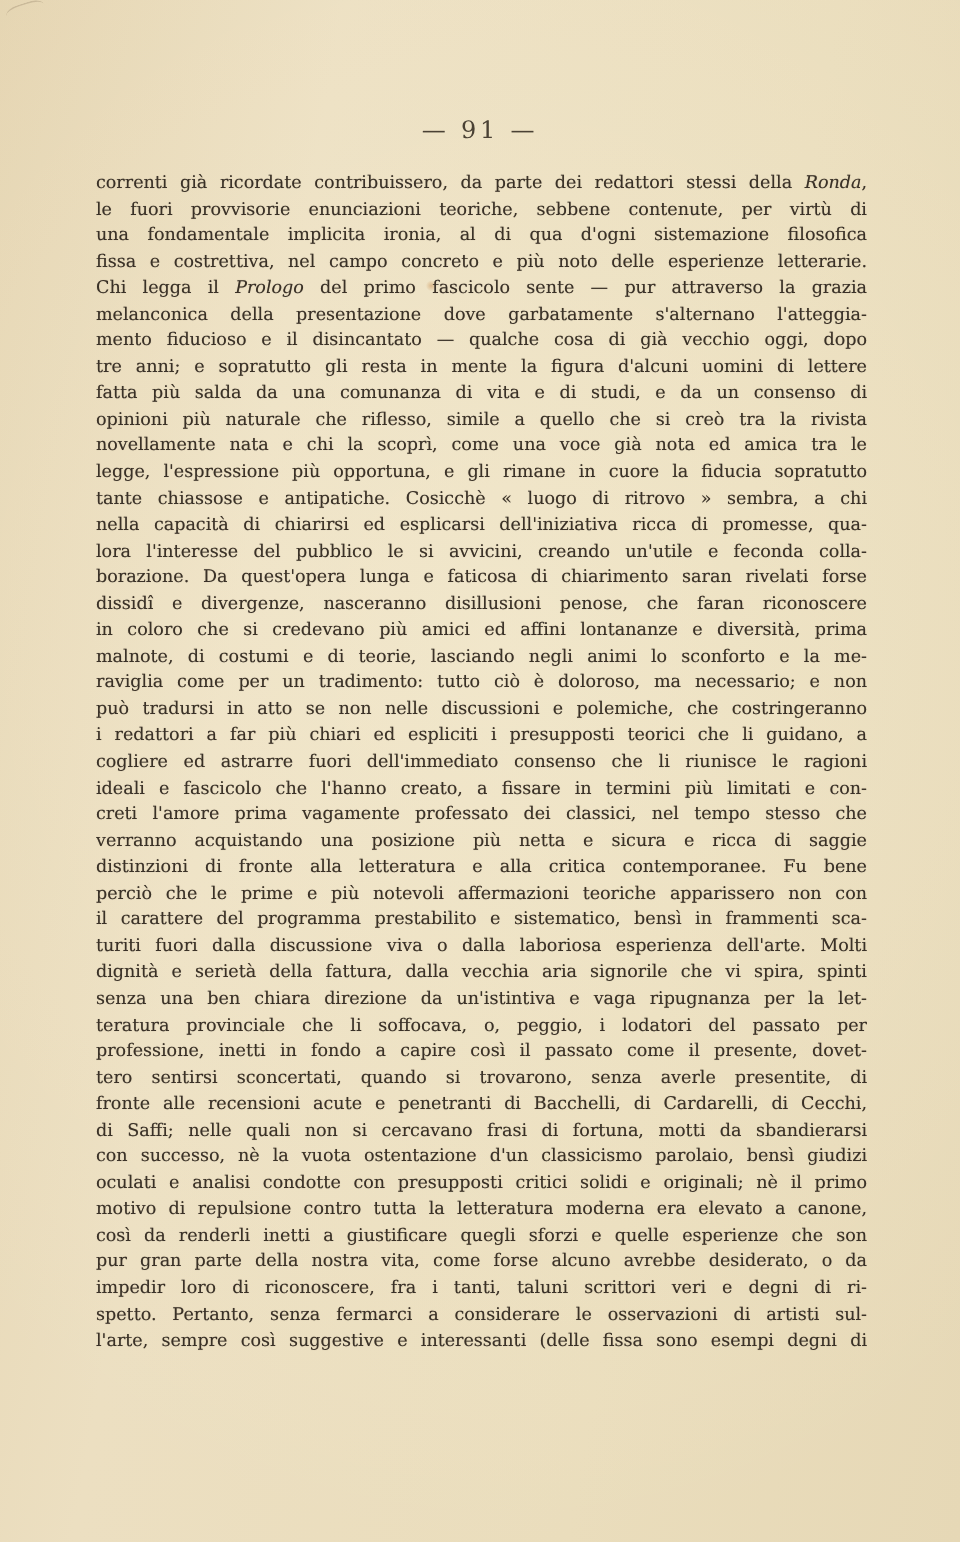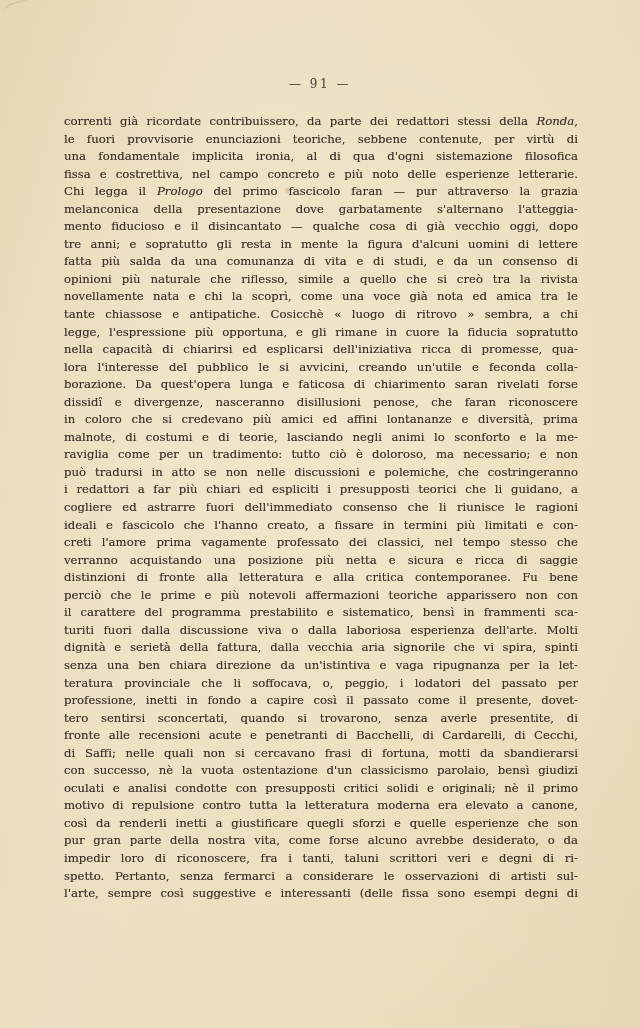--- a/index.html
+++ b/index.html
@@ -20,21 +20,21 @@
       radial-gradient(130% 95% at 52% 42%, rgba(255,250,230,0.30) 0%, rgba(255,250,230,0.0) 62%),
       linear-gradient(100deg, #e5d5b2 0%, #ecdfc1 28%, #eaddbc 68%, #e6d8b6 100%);
   }
   .page-number {
     position: absolute;
     top: 77px;
     left: 0;
     right: 0;
     text-align: center;
     font-family: "DejaVu Serif", "Liberation Serif", serif;
-    font-size: 12px;
+    font-size: 16px;
     letter-spacing: 2.5px;
     color: #4a4134;
   }
   .text-block {
     position: absolute;
     left: 64px;
     top: 113px;
     width: 514px;
     font-family: "DejaVu Serif", "Liberation Serif", serif;
     font-size: 11.7px;
@@ -79,29 +79,29 @@
 
 <div class="page">
   <div class="corner-mark"></div>
   <div class="speck-orange"></div>
   <div class="page-number">— 91 —</div>
   <div class="text-block">
       <div class="line"><span>correnti già ricordate contribuissero, da parte dei redattori stessi della </span><i>Ronda</i><span>,</span></div>
       <div class="line"><span>le fuori provvisorie enunciazioni teoriche, sebbene contenute, per virtù di</span></div>
       <div class="line"><span>una fondamentale implicita ironia, al di qua d'ogni sistemazione filosofica</span></div>
       <div class="line"><span>fissa e costrettiva, nel campo concreto e più noto delle esperienze letterarie.</span></div>
-      <div class="line"><span>Chi legga il </span><i>Prologo</i><span> del primo fascicolo faran — pur attraverso la grazia</span></div>
+      <div class="line"><span>Chi legga il </span><i>Prologo</i><span> del primo fascicolo sente — pur attraverso la grazia</span></div>
       <div class="line"><span>melanconica della presentazione dove garbatamente s'alternano l'atteggia-</span></div>
       <div class="line"><span>mento fiducioso e il disincantato — qualche cosa di già vecchio oggi, dopo</span></div>
       <div class="line"><span>tre anni; e sopratutto gli resta in mente la figura d'alcuni uomini di lettere</span></div>
       <div class="line"><span>fatta più salda da una comunanza di vita e di studi, e da un consenso di</span></div>
       <div class="line"><span>opinioni più naturale che riflesso, simile a quello che si creò tra la rivista</span></div>
       <div class="line"><span>novellamente nata e chi la scoprì, come una voce già nota ed amica tra le</span></div>
+      <div class="line"><span>legge, l'espressione più opportuna, e gli rimane in cuore la fiducia sopratutto</span></div>
       <div class="line"><span>tante chiassose e antipatiche. Cosicchè « luogo di ritrovo » sembra, a chi</span></div>
-      <div class="line"><span>legge, l'espressione più opportuna, e gli rimane in cuore la fiducia sopratutto</span></div>
       <div class="line"><span>nella capacità di chiarirsi ed esplicarsi dell'iniziativa ricca di promesse, qua-</span></div>
       <div class="line"><span>lora l'interesse del pubblico le si avvicini, creando un'utile e feconda colla-</span></div>
       <div class="line"><span>borazione. Da quest'opera lunga e faticosa di chiarimento saran rivelati forse</span></div>
       <div class="line"><span>dissidî e divergenze, nasceranno disillusioni penose, che faran riconoscere</span></div>
       <div class="line"><span>in coloro che si credevano più amici ed affini lontananze e diversità, prima</span></div>
       <div class="line"><span>malnote, di costumi e di teorie, lasciando negli animi lo sconforto e la me-</span></div>
       <div class="line"><span>raviglia come per un tradimento: tutto ciò è doloroso, ma necessario; e non</span></div>
       <div class="line"><span>può tradursi in atto se non nelle discussioni e polemiche, che costringeranno</span></div>
       <div class="line"><span>i redattori a far più chiari ed espliciti i presupposti teorici che li guidano, a</span></div>
       <div class="line"><span>cogliere ed astrarre fuori dell'immediato consenso che li riunisce le ragioni</span></div>

